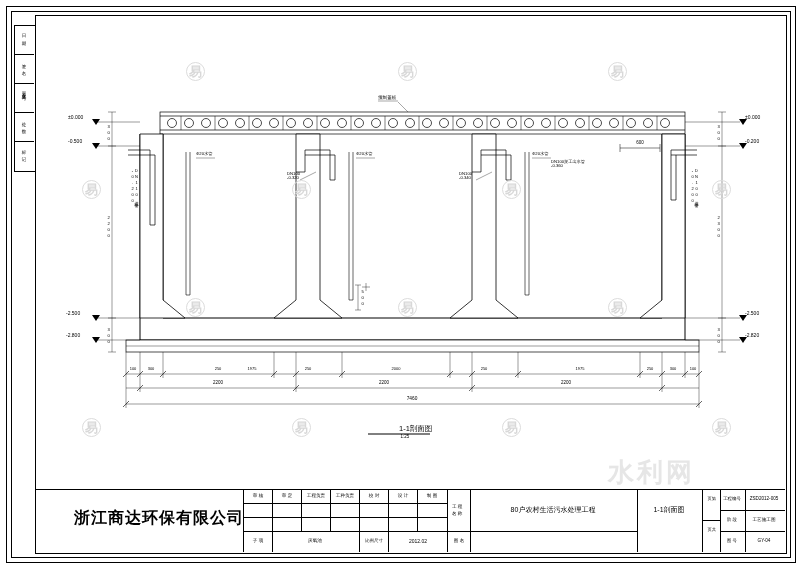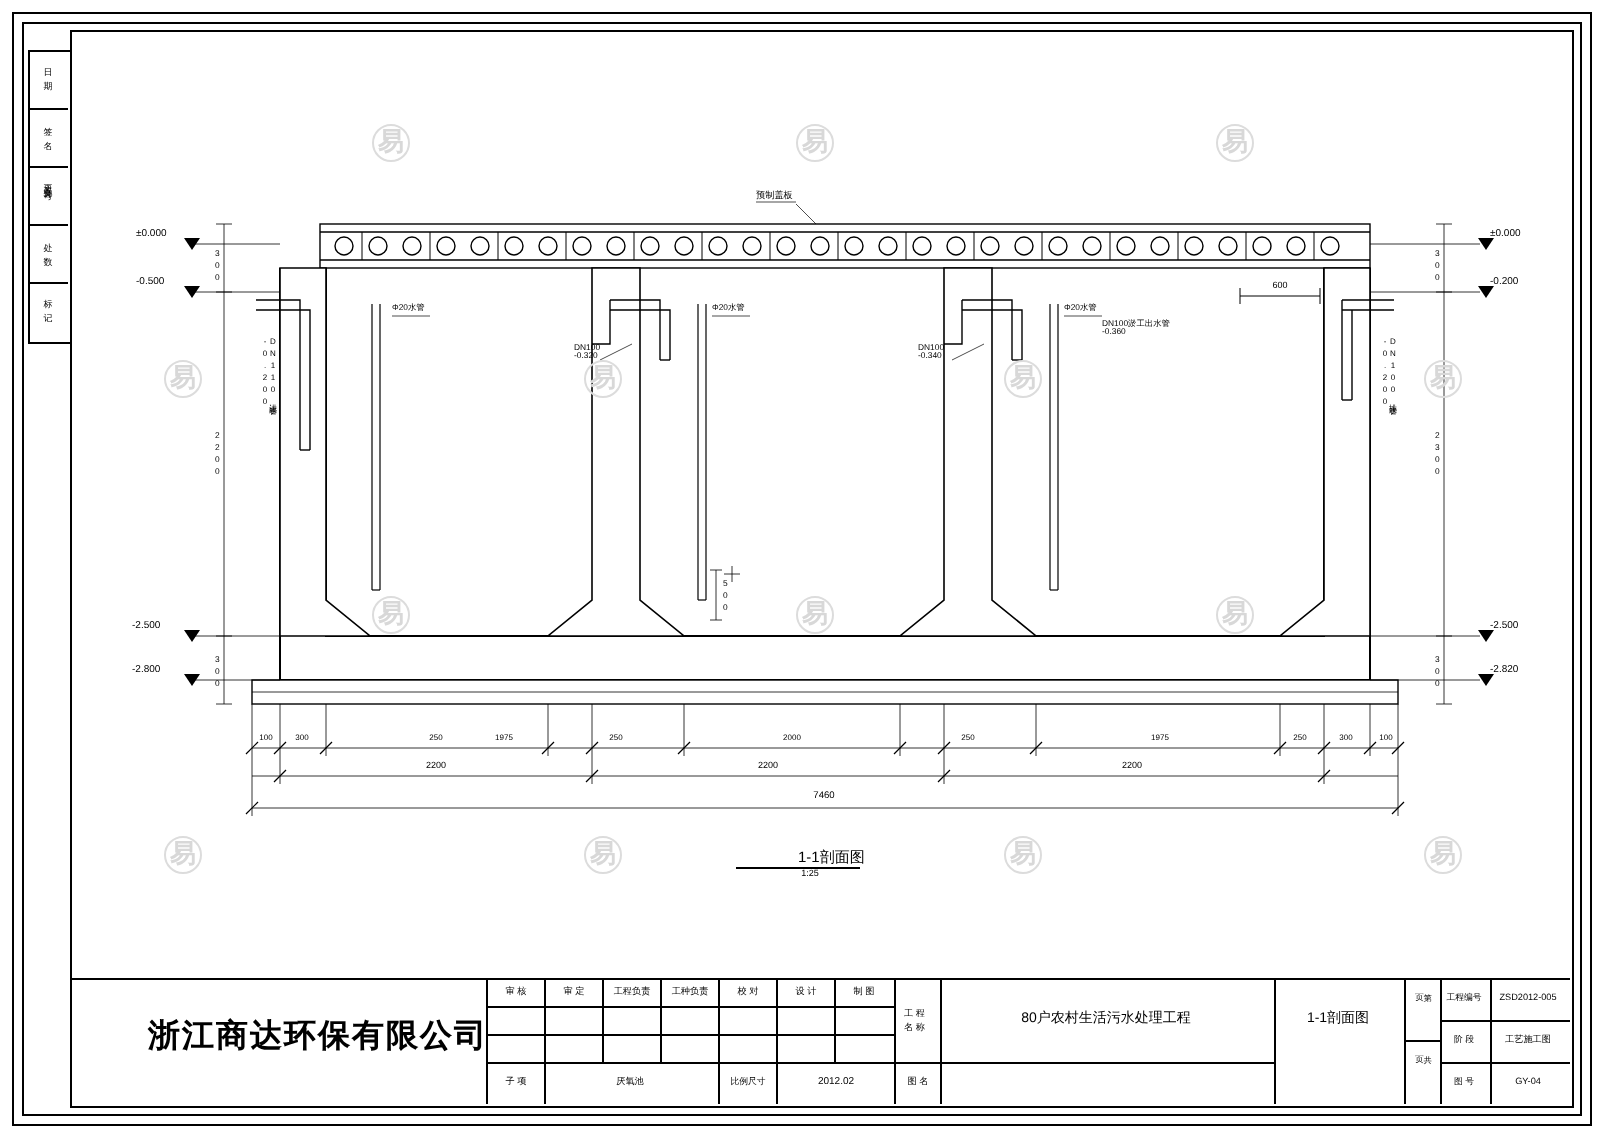--- a/index.html
+++ b/index.html
@@ -322,20 +322,21 @@
   <div class="wm" style="left:292px;top:180px;">易</div>
   <div class="wm" style="left:502px;top:180px;">易</div>
   <div class="wm" style="left:712px;top:180px;">易</div>
   <div class="wm" style="left:186px;top:298px;">易</div>
   <div class="wm" style="left:398px;top:298px;">易</div>
   <div class="wm" style="left:608px;top:298px;">易</div>
   <div class="wm" style="left:82px;top:418px;">易</div>
   <div class="wm" style="left:292px;top:418px;">易</div>
   <div class="wm" style="left:502px;top:418px;">易</div>
   <div class="wm" style="left:712px;top:418px;">易</div>
+  <div class="wmbig" style="left:608px;top:455px;">水利网</div>
 
   <div style="position:absolute;left:35px;top:489px;width:750px;height:63px;border-top:1.2px solid #000;"></div>
   <div class="ln v" style="left:243px;top:489px;height:63px;"></div>
   <div class="ln v" style="left:447px;top:489px;height:63px;"></div>
   <div class="ln v" style="left:637px;top:489px;height:63px;"></div>
   <div class="ln v" style="left:702px;top:489px;height:63px;"></div>
   <div class="ln v" style="left:720px;top:489px;height:63px;"></div>
 
   <div class="company" style="left:74px;top:508px;">浙江商达环保有限公司</div>
 

